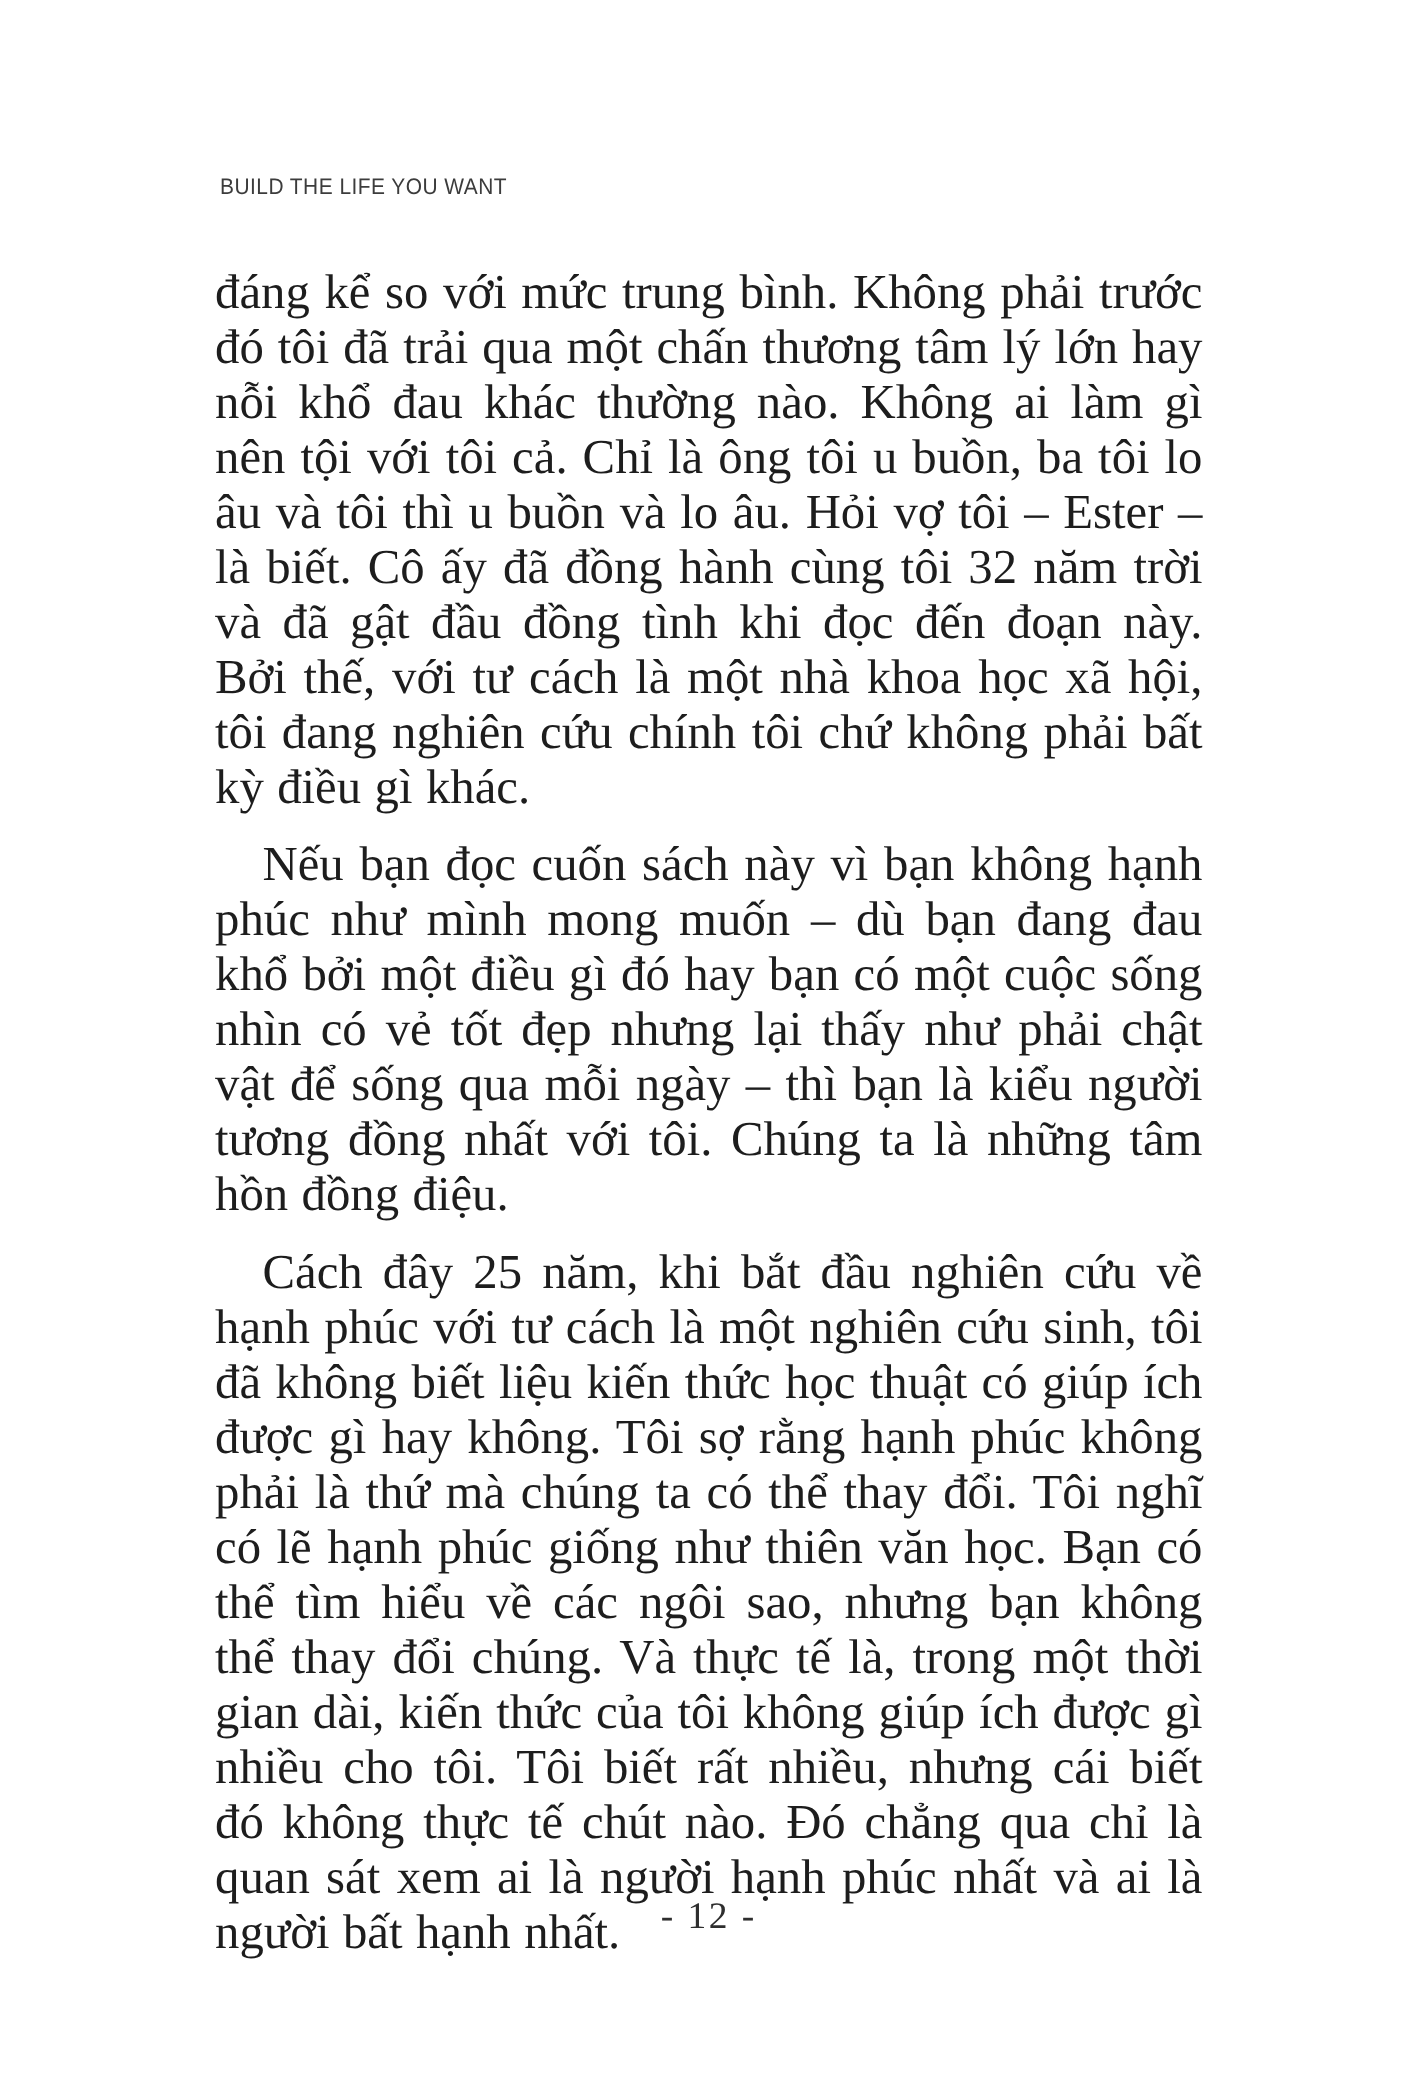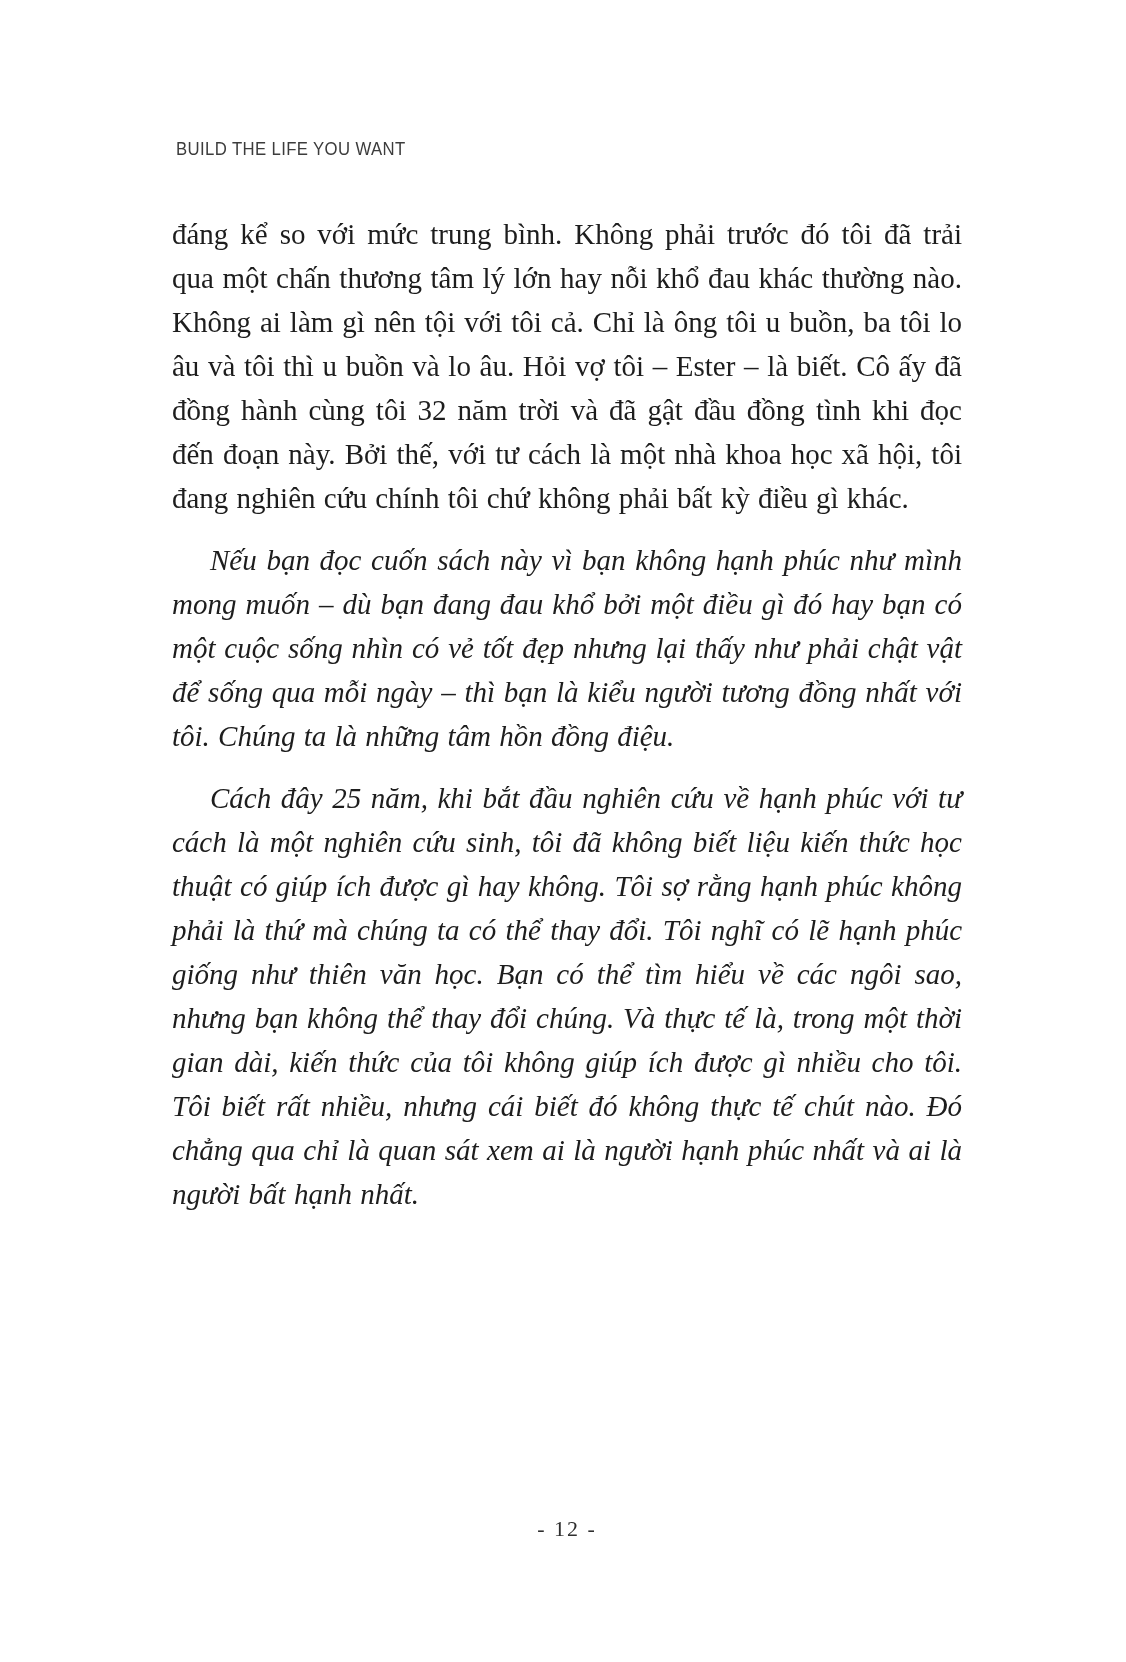--- a/index.html
+++ b/index.html
@@ -26,40 +26,39 @@
     transform: scaleX(0.93);
     transform-origin: left center;
     white-space: nowrap;
   }
   .body-text {
     position: absolute;
     left: 172px;
     top: 212px;
     width: 790px;
     color: #1d1d1d;
-    font-size: 29px;
+    font-size: 39px;
     line-height: 44px;
     text-align: justify;
     text-justify: inter-word;
   }
   .body-text p {
     margin: 0 0 18px 0;
     word-spacing: 1px;
   }
   .body-text p.indent {
     text-indent: 38px;
-    font-style: italic;
   }
   .page-number {
     position: absolute;
     left: 172px;
     top: 1516px;
     width: 790px;
     text-align: center;
-    font-size: 22px;
+    font-size: 30px;
     color: #2e2e2e;
     letter-spacing: 2px;
   }
 </style>
 </head>
 <body>
 
 <div class="page">
 
   <div class="running-header">BUILD THE LIFE YOU WANT</div>

